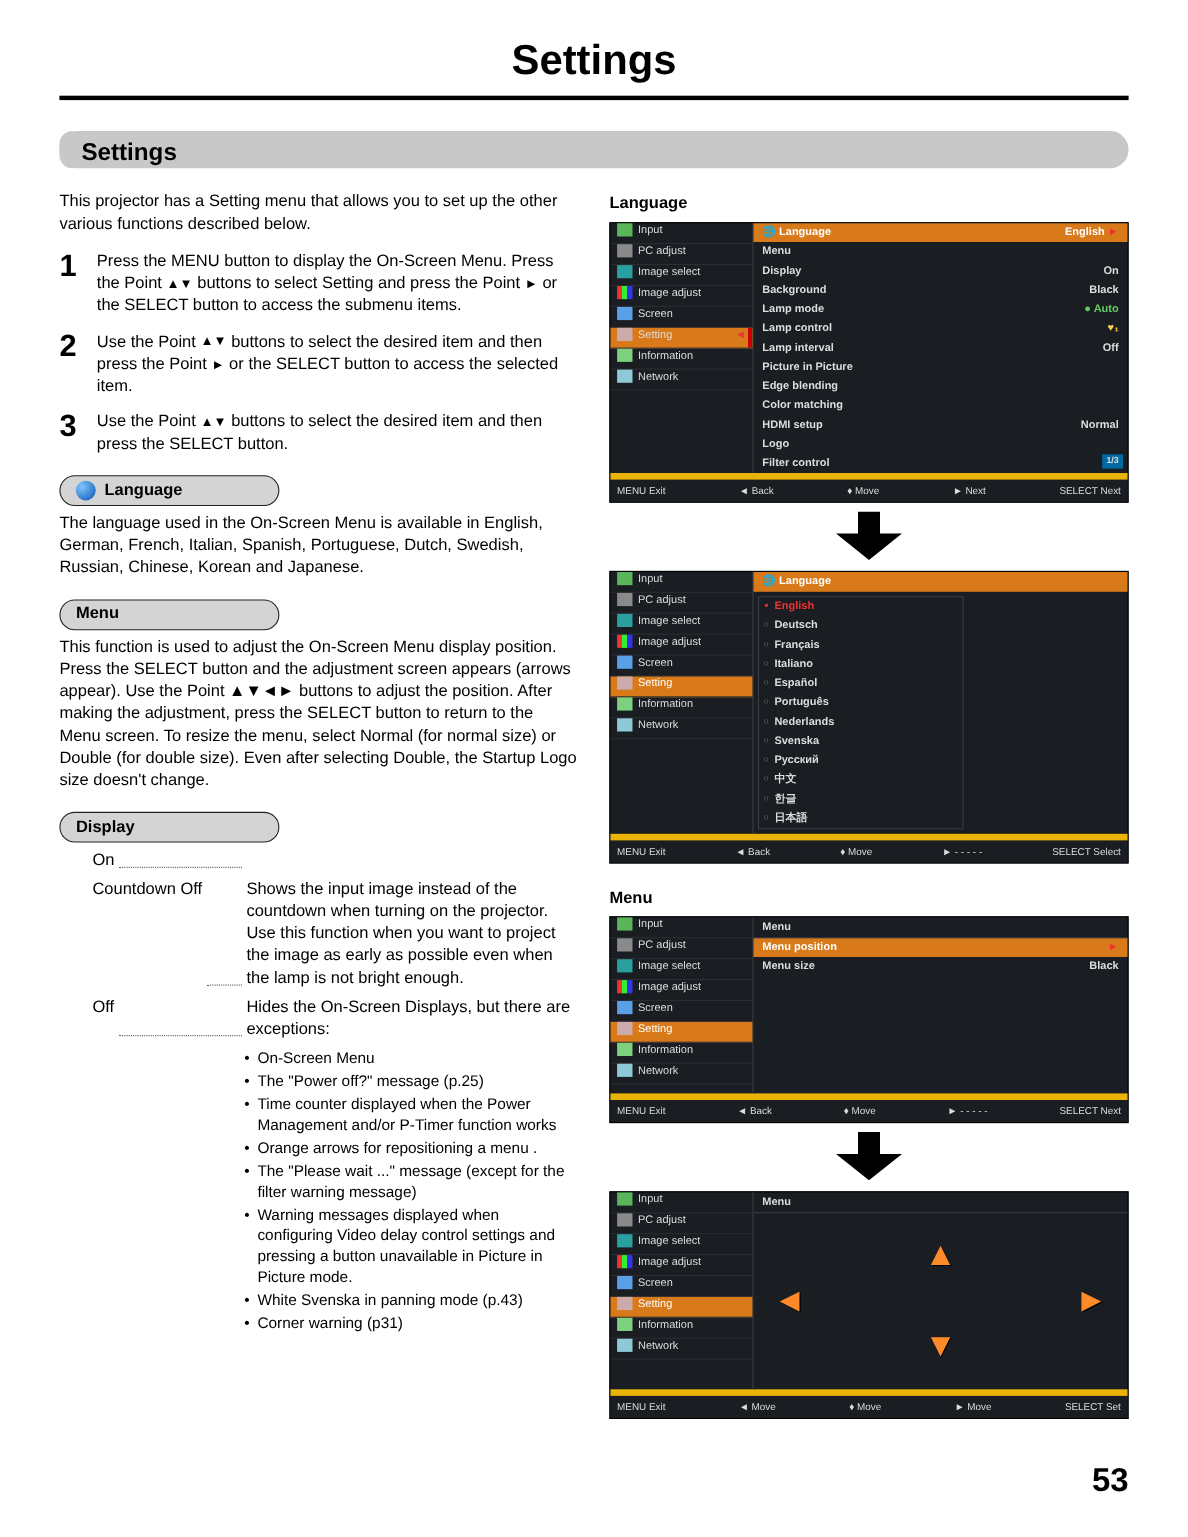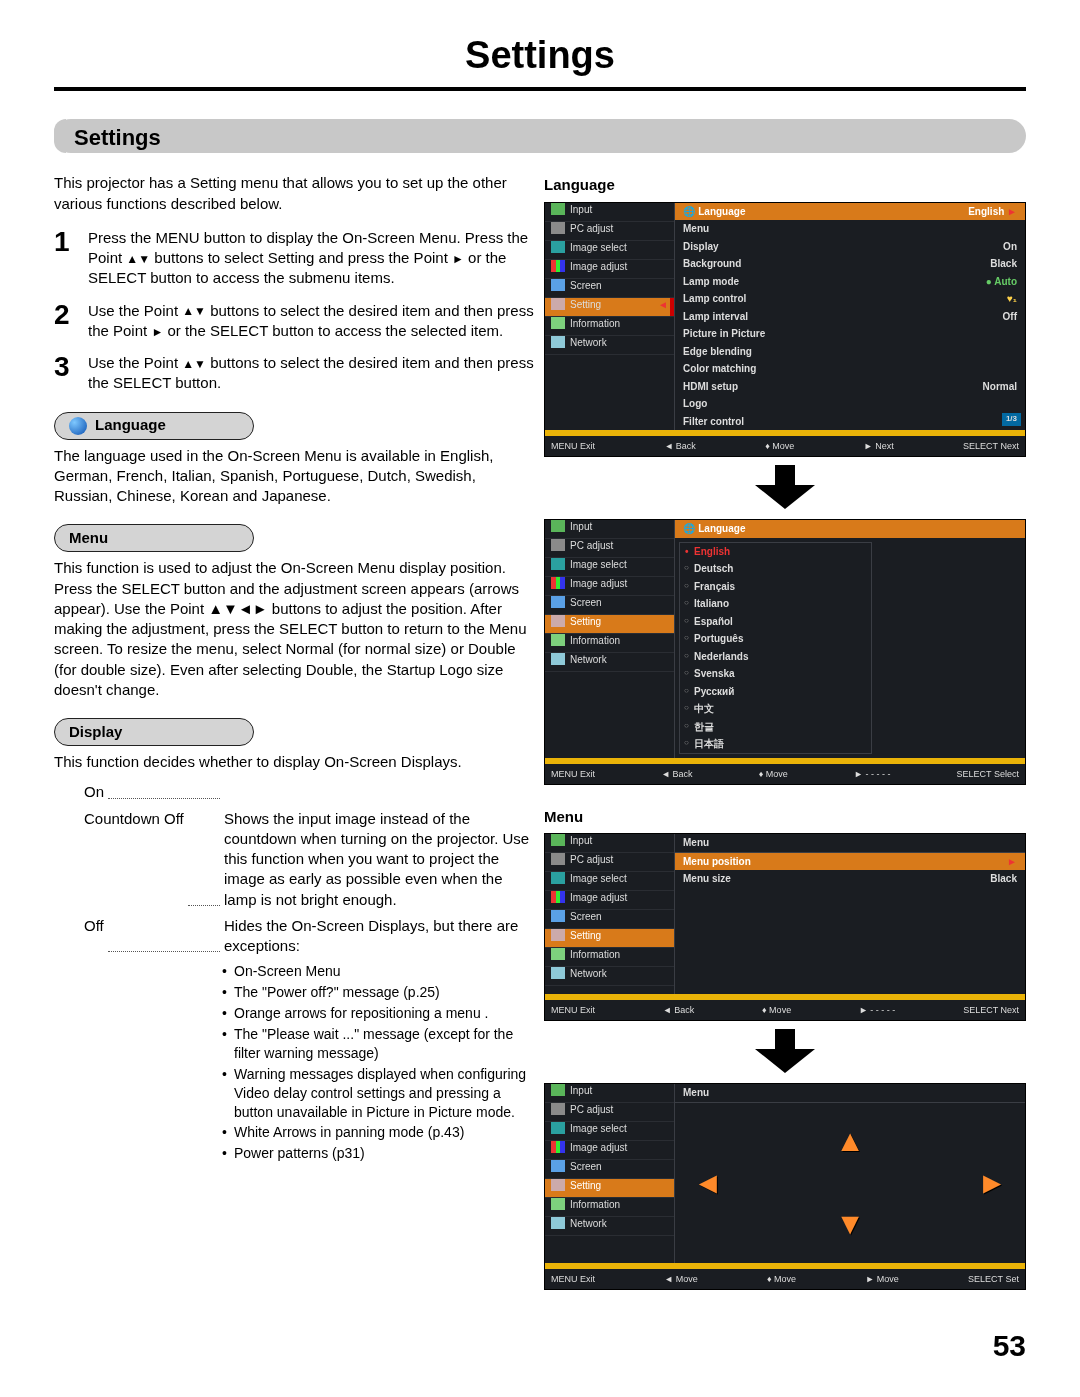--- a/index.html
+++ b/index.html
@@ -33,21 +33,21 @@
     left: 0; top: 0; bottom: 0;
     width: 12px;
     background: #c8c8c8;
     border-radius: 17px 0 0 17px;
   }
   .section-bar span {
     position: absolute;
     left: 20px; top: 4px;
     font-size: 22px; font-weight: bold;
   }
-  .columns { display: flex; gap: 8px; }
+  .columns { display: flex; gap: 28px; }
   .col-left { flex: 1 1 50%; }
   .col-right { flex: 1 1 50%; }
   .intro { margin-bottom: 14px; }
   .step { display: flex; margin-bottom: 12px; }
   .step-num { font-size: 28px; font-weight: bold; width: 34px; flex-shrink: 0; line-height: 1; }
   .step-text { flex: 1; }
   .arrows { display: inline-block; vertical-align: middle; font-size: 12px; }
   .pill {
     display: flex; align-items: center;
     background: #d4d4d4;
@@ -154,21 +154,20 @@
       <p class="desc">The language used in the On-Screen Menu is available in English, German, French, Italian, Spanish, Portuguese, Dutch, Swedish, Russian, Chinese, Korean and Japanese.</p>
 
       <div class="pill">
         <span>Menu</span>
       </div>
       <p class="desc">This function is used to adjust the On-Screen Menu display position. Press the SELECT button and the adjustment screen appears (arrows appear). Use the Point ▲▼◄► buttons to adjust the position. After making the adjustment, press the SELECT button to return to the Menu screen. To resize the menu, select Normal (for normal size) or Double (for double size). Even after selecting Double, the Startup Logo size doesn't change.</p>
 
       <div class="pill">
         <span>Display</span>
       </div>
-      <p class="desc">This function decides whether to display On-Screen Displays.</p>
 
       <div class="dl-row">
         <div class="dl-term-wrap">
             <span class="dl-term">On</span>
             <span class="line"></span>
           </div>
       </div>
       <div class="dl-row">
         <div class="dl-term-wrap">
             <span class="dl-term">Countdown Off</span>
@@ -180,25 +179,26 @@
         <div class="dl-term-wrap">
             <span class="dl-term">Off</span>
             <span class="line"></span>
           </div>
         <div class="dl-def">Hides the On-Screen Displays, but there are exceptions:</div>
       </div>
 
       <ul class="bullets">
         <li>On-Screen Menu</li>
         <li>The "Power off?" message (p.25)</li>
+        <li>Time counter displayed when the Power Management and/or P-Timer function works</li>
         <li>Orange arrows for repositioning a menu .</li>
         <li>The "Please wait ..." message (except for the filter warning message)</li>
         <li>Warning messages displayed when configuring Video delay control settings and pressing a button unavailable in Picture in Picture mode.</li>
-        <li>White Arrows in panning mode (p.43)</li>
-        <li>Power patterns (p31)</li>
+        <li>White Svenska in panning mode (p.43)</li>
+        <li>Corner warning (p31)</li>
       </ul>
     </div>
 
     <div class="col-right">
       <div class="right-heading">Language</div>
 
       <div class="osd">
         <div class="osd-body">
           <div class="osd-side">
             <div class="osd-row">

